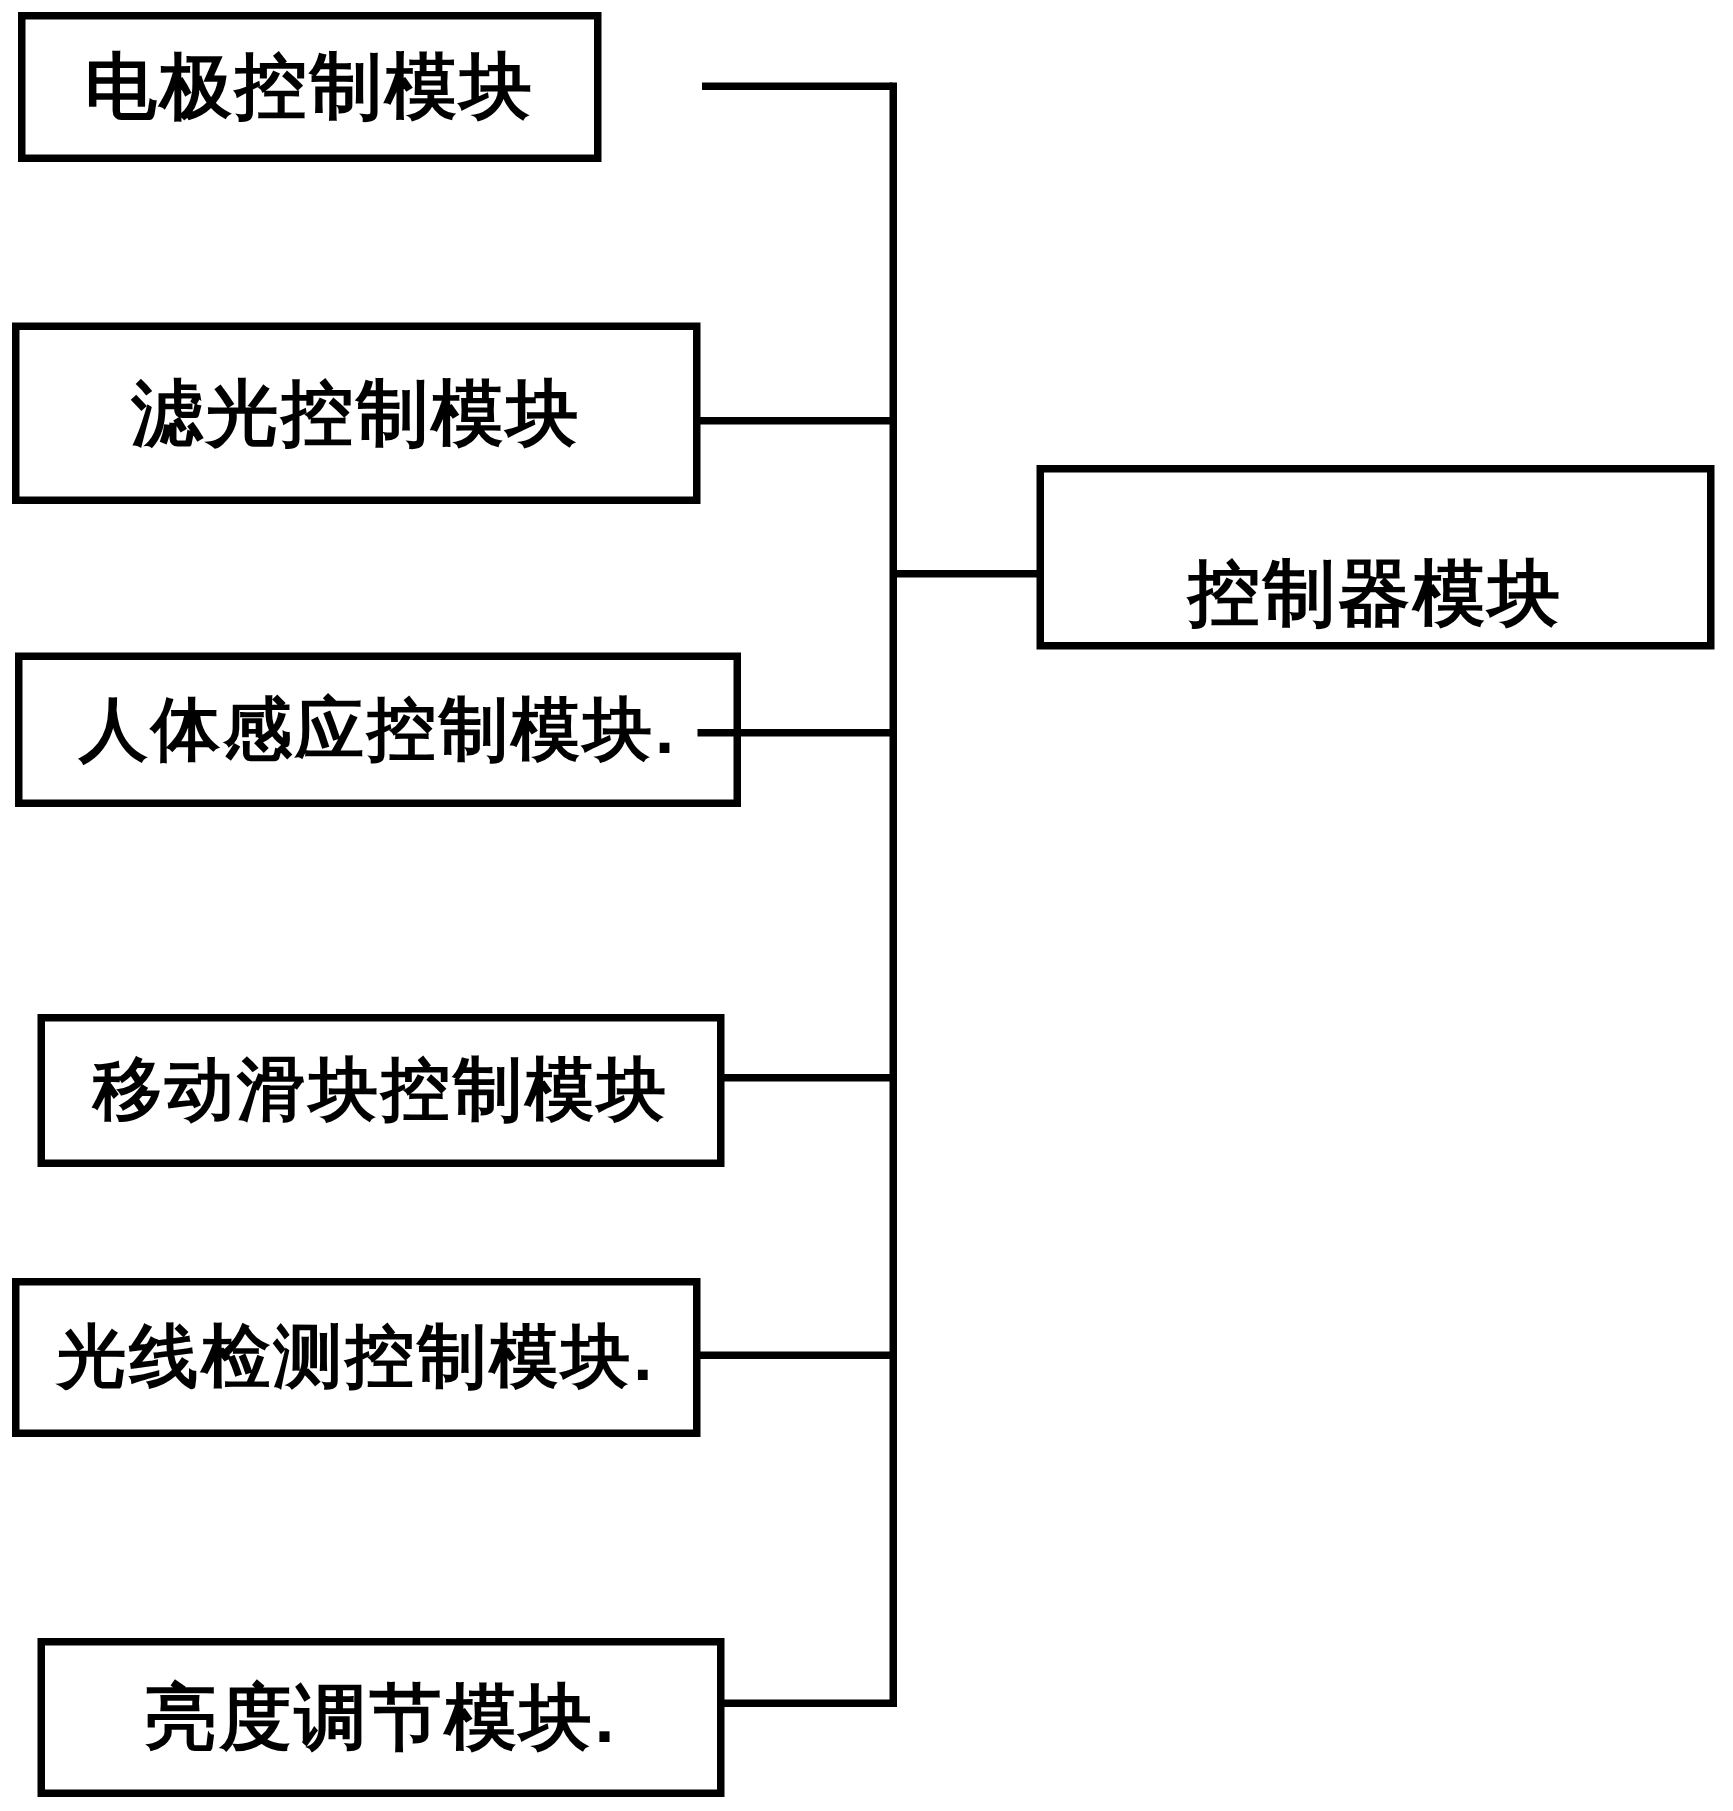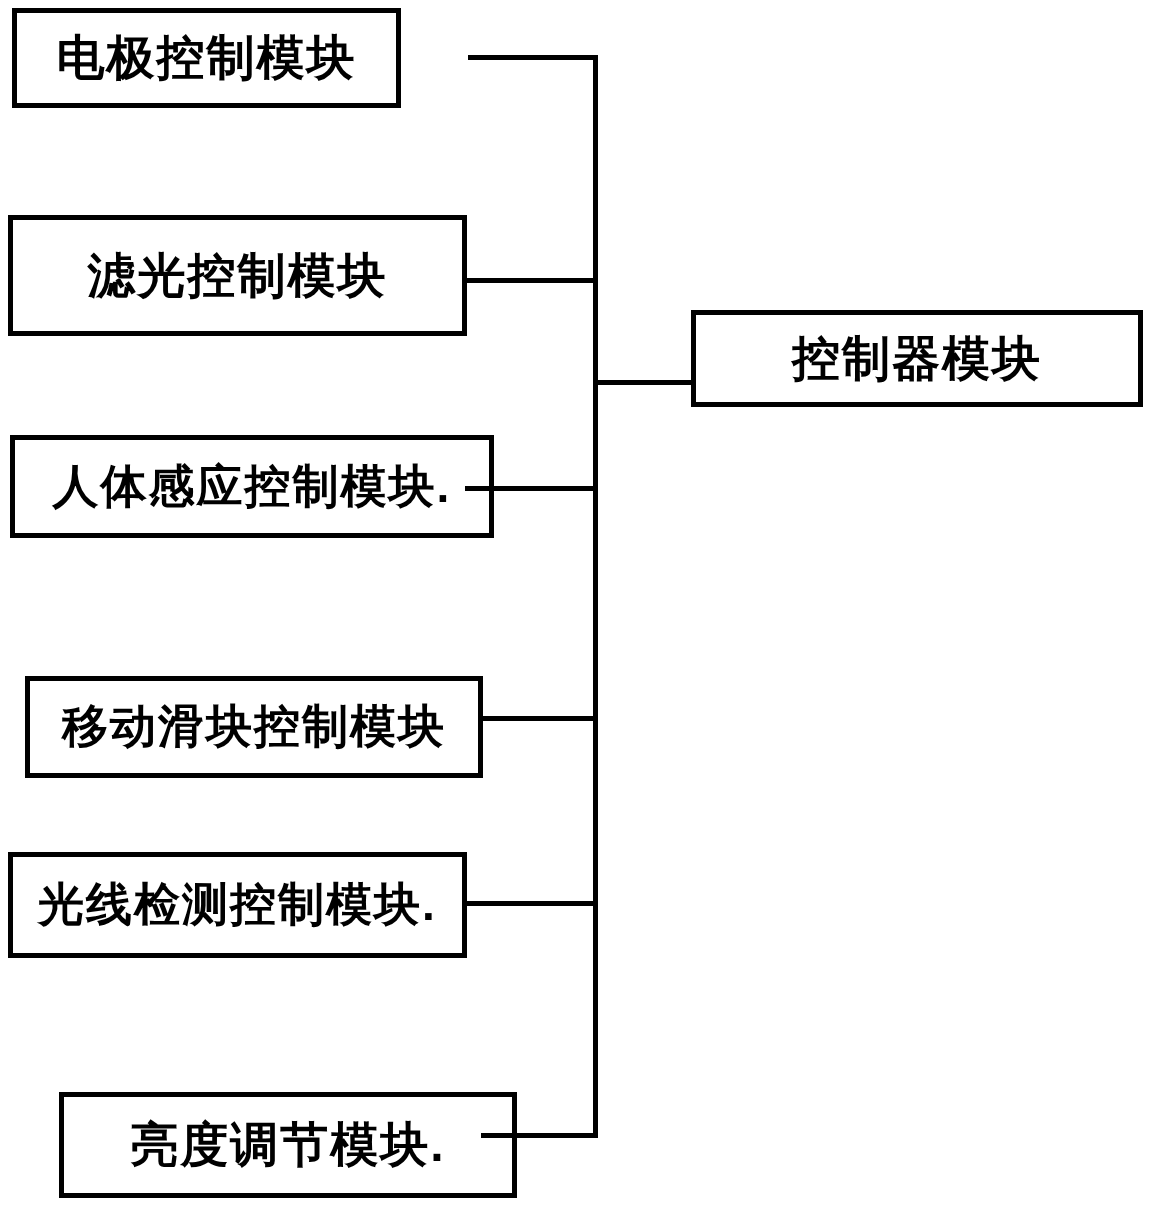--- a/index.html
+++ b/index.html
@@ -32,23 +32,23 @@
   .line {
     position: absolute;
     background: #000000;
   }
   
   #box1 { left: 12px;  top: 8px;    width: 389px; height: 100px; }
   #box2 { left: 8px;   top: 215px;  width: 459px; height: 121px; }
   #box3 { left: 10px;  top: 435px;  width: 484px; height: 103px; font-size: 46px; }
   #box4 { left: 25px;  top: 676px;  width: 458px; height: 102px; font-size: 46px; font-family: Liberation Mono, monospace; }
   #box5 { left: 8px;   top: 852px;  width: 459px; height: 106px; font-size: 46px; }
-  #box6 { left: 25px;  top: 1092px; width: 458px; height: 106px; margin-left: 34px; }
+  #box6 { left: 25px;  top: 1092px; width: 458px; height: 106px; }
   
-  #ctrl { left: 691px; top: 310px;  width: 452px; height: 97px; }
+  #ctrl { left: 691px; top: 310px;  width: 452px; height: 123px; align-items: flex-end; }
   
   #vline { left: 593px; top: 55px;   width: 5px;   height: 1083px; }
   #h1    { left: 468px; top: 55px;   width: 127px; height: 5px; }
   #h2    { left: 465px; top: 278px;  width: 130px; height: 5px; }
   #h3    { left: 465px; top: 486px;  width: 130px; height: 5px; }
   #h4    { left: 481px; top: 716px;  width: 114px; height: 5px; }
   #h5    { left: 465px; top: 901px;  width: 130px; height: 5px; }
   #h6    { left: 481px; top: 1133px; width: 114px; height: 5px; }
   #hR    { left: 596px; top: 380px;  width: 97px;  height: 5px; }
 </style>

